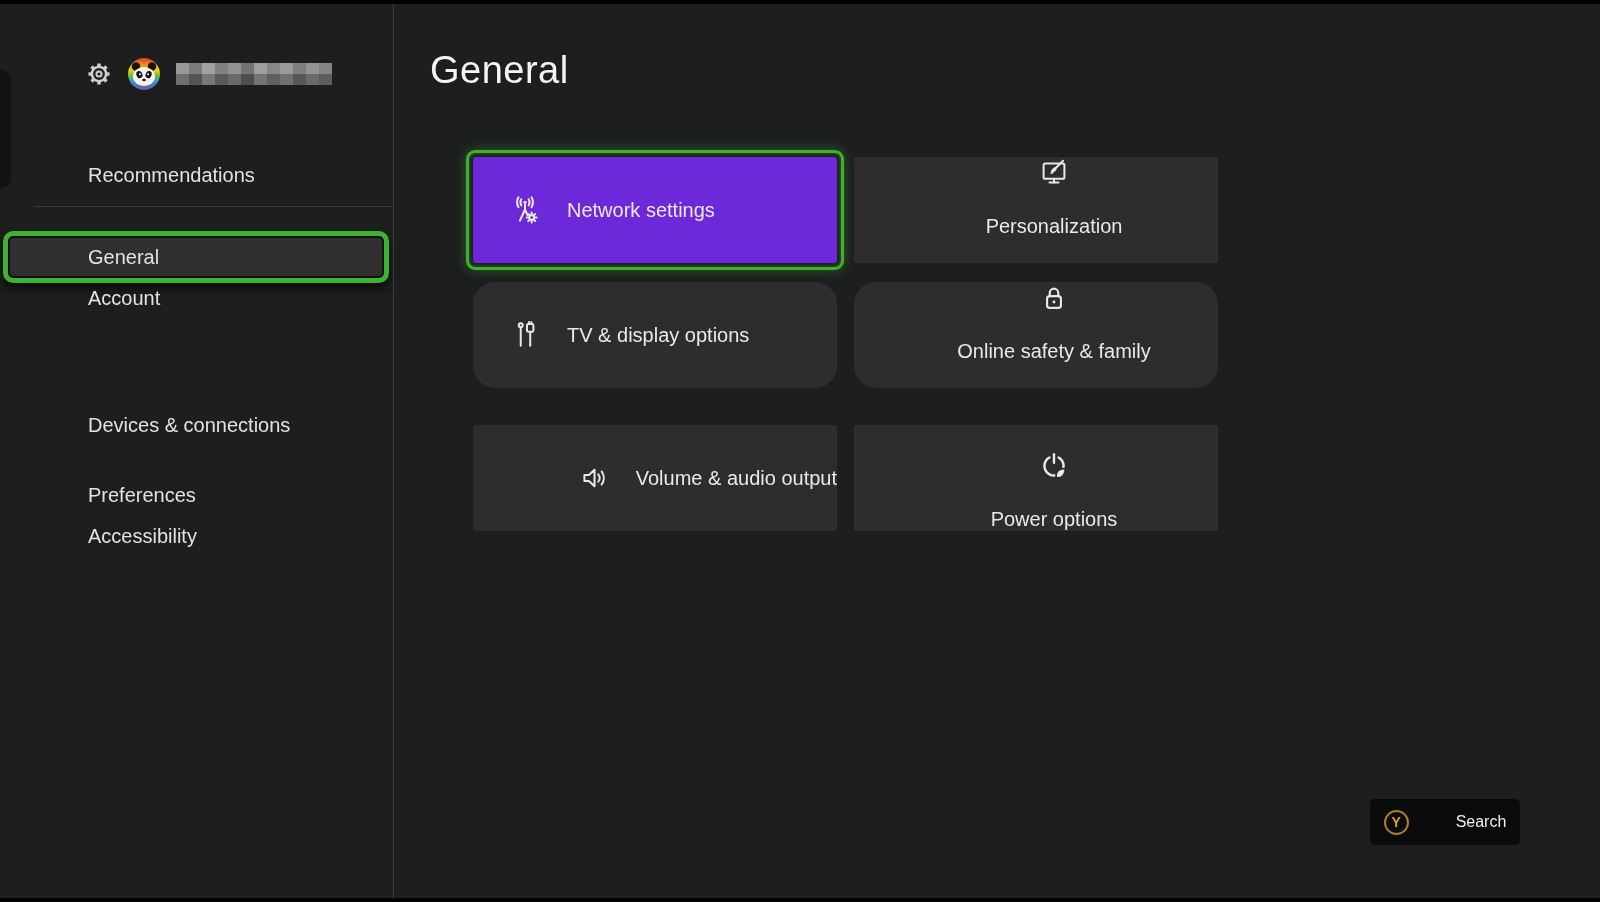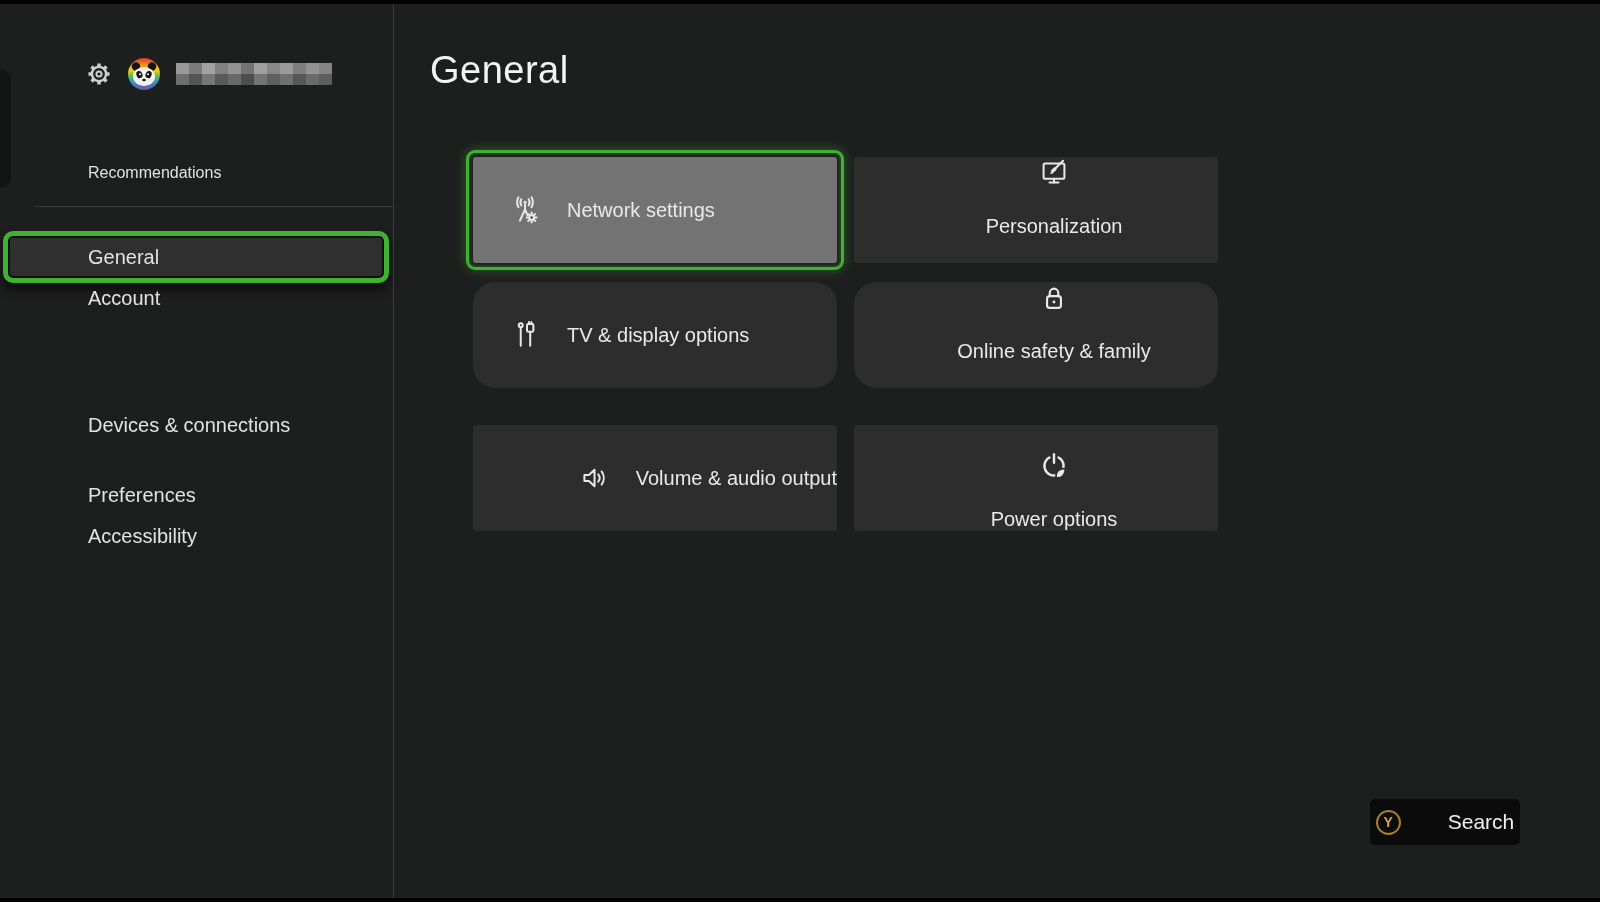--- a/index.html
+++ b/index.html
@@ -25,21 +25,21 @@
   }
   .avatar svg{position:absolute;left:0;top:0;}
   .name-blur{
     width:156px;height:22px;margin-left:2px;
     background-image:
       repeating-linear-gradient(0deg, rgba(0,0,0,.22) 0 11px, rgba(255,255,255,.10) 11px 22px),
       repeating-linear-gradient(90deg,#8d8d8d 0 13px,#6c6c6c 13px 26px,#989898 26px 39px,#737373 39px 52px,#878787 52px 65px,#646464 65px 78px,#949494 78px 91px,#7a7a7a 91px 104px,#8f8f8f 104px 117px,#6f6f6f 117px 130px,#888 130px 143px,#777 143px 156px);
     filter:blur(.6px);
   }
 
-  .section-label{position:absolute;left:88px;top:160px;font-size:16px;color:#e2e2e2;}
+  .section-label{position:absolute;left:88px;top:160px;font-size:20px;color:#e2e2e2;}
   .h-divider{position:absolute;left:35px;top:202px;width:358px;height:1px;background:#3a3a3a;}
 
   .nav-item{
     position:absolute;left:0;width:393px;height:52px;
     display:flex;align-items:center;box-sizing:border-box;
     padding-left:88px;font-size:20px;color:#e2e2e2;cursor:pointer;
   }
   .nav-item.selected{
     left:3px;width:386px;height:52px;padding-left:80px;
     background:#2f2f2f;border:5px solid #3fb22f;border-radius:10px;
@@ -49,40 +49,40 @@
   
   .page-title{position:absolute;left:430px;top:46px;font-size:38px;line-height:48px;color:#f4f4f4;letter-spacing:.5px;}
 
   .tile{
     position:absolute;width:364px;height:106px;background:#2d2d2d;border-radius:3px;
     display:flex;align-items:center;box-sizing:border-box;padding-left:36px;gap:26px;
     cursor:pointer;
   }
   .tile .label{font-size:20px;color:#e9e9e9;}
   .tile .ticon{width:32px;height:32px;flex:0 0 32px;display:flex;align-items:center;justify-content:center;}
-  .tile.focused{background:#737373;}
+  .tile.focused{background:#6d28d9;}
   .tile.focused::after{
     content:"";position:absolute;inset:-7px;border:3px solid #3fb22f;border-radius:9px;
     box-shadow:0 0 12px rgba(64,182,48,.45), 0 0 4px rgba(64,182,48,.6) inset;
     pointer-events:none;
   }
   .c1{left:473px;} .c2{left:854px;flex-direction:column;}
   .r1{top:157px;} .r2{top:282px;border-radius:22px;} .r3{top:425px;justify-content:flex-end;}
 
   
   .search-btn{
     position:absolute;left:1370px;top:799px;width:150px;height:46px;background:#0b0b0b;
     border-radius:5px;display:flex;align-items:center;justify-content:center;gap:13px;cursor:pointer;
   }
   .ybtn{
     width:25px;height:25px;border-radius:50%;border:2px solid #a87f25;box-sizing:border-box;
     display:flex;align-items:center;justify-content:center;
     color:#d2a33c;font-size:14px;font-weight:bold;line-height:1;
   }
-  .search-btn .label{font-size:21px;color:#efefef;margin-left:34px;}
+  .search-btn .label{font-size:16px;color:#efefef;margin-left:34px;}
 
   svg{display:block;}
 </style>
 </head>
 <body>
 
 <div class="screen">
   <div class="strip top"></div>
 
   <div class="sidebar">

